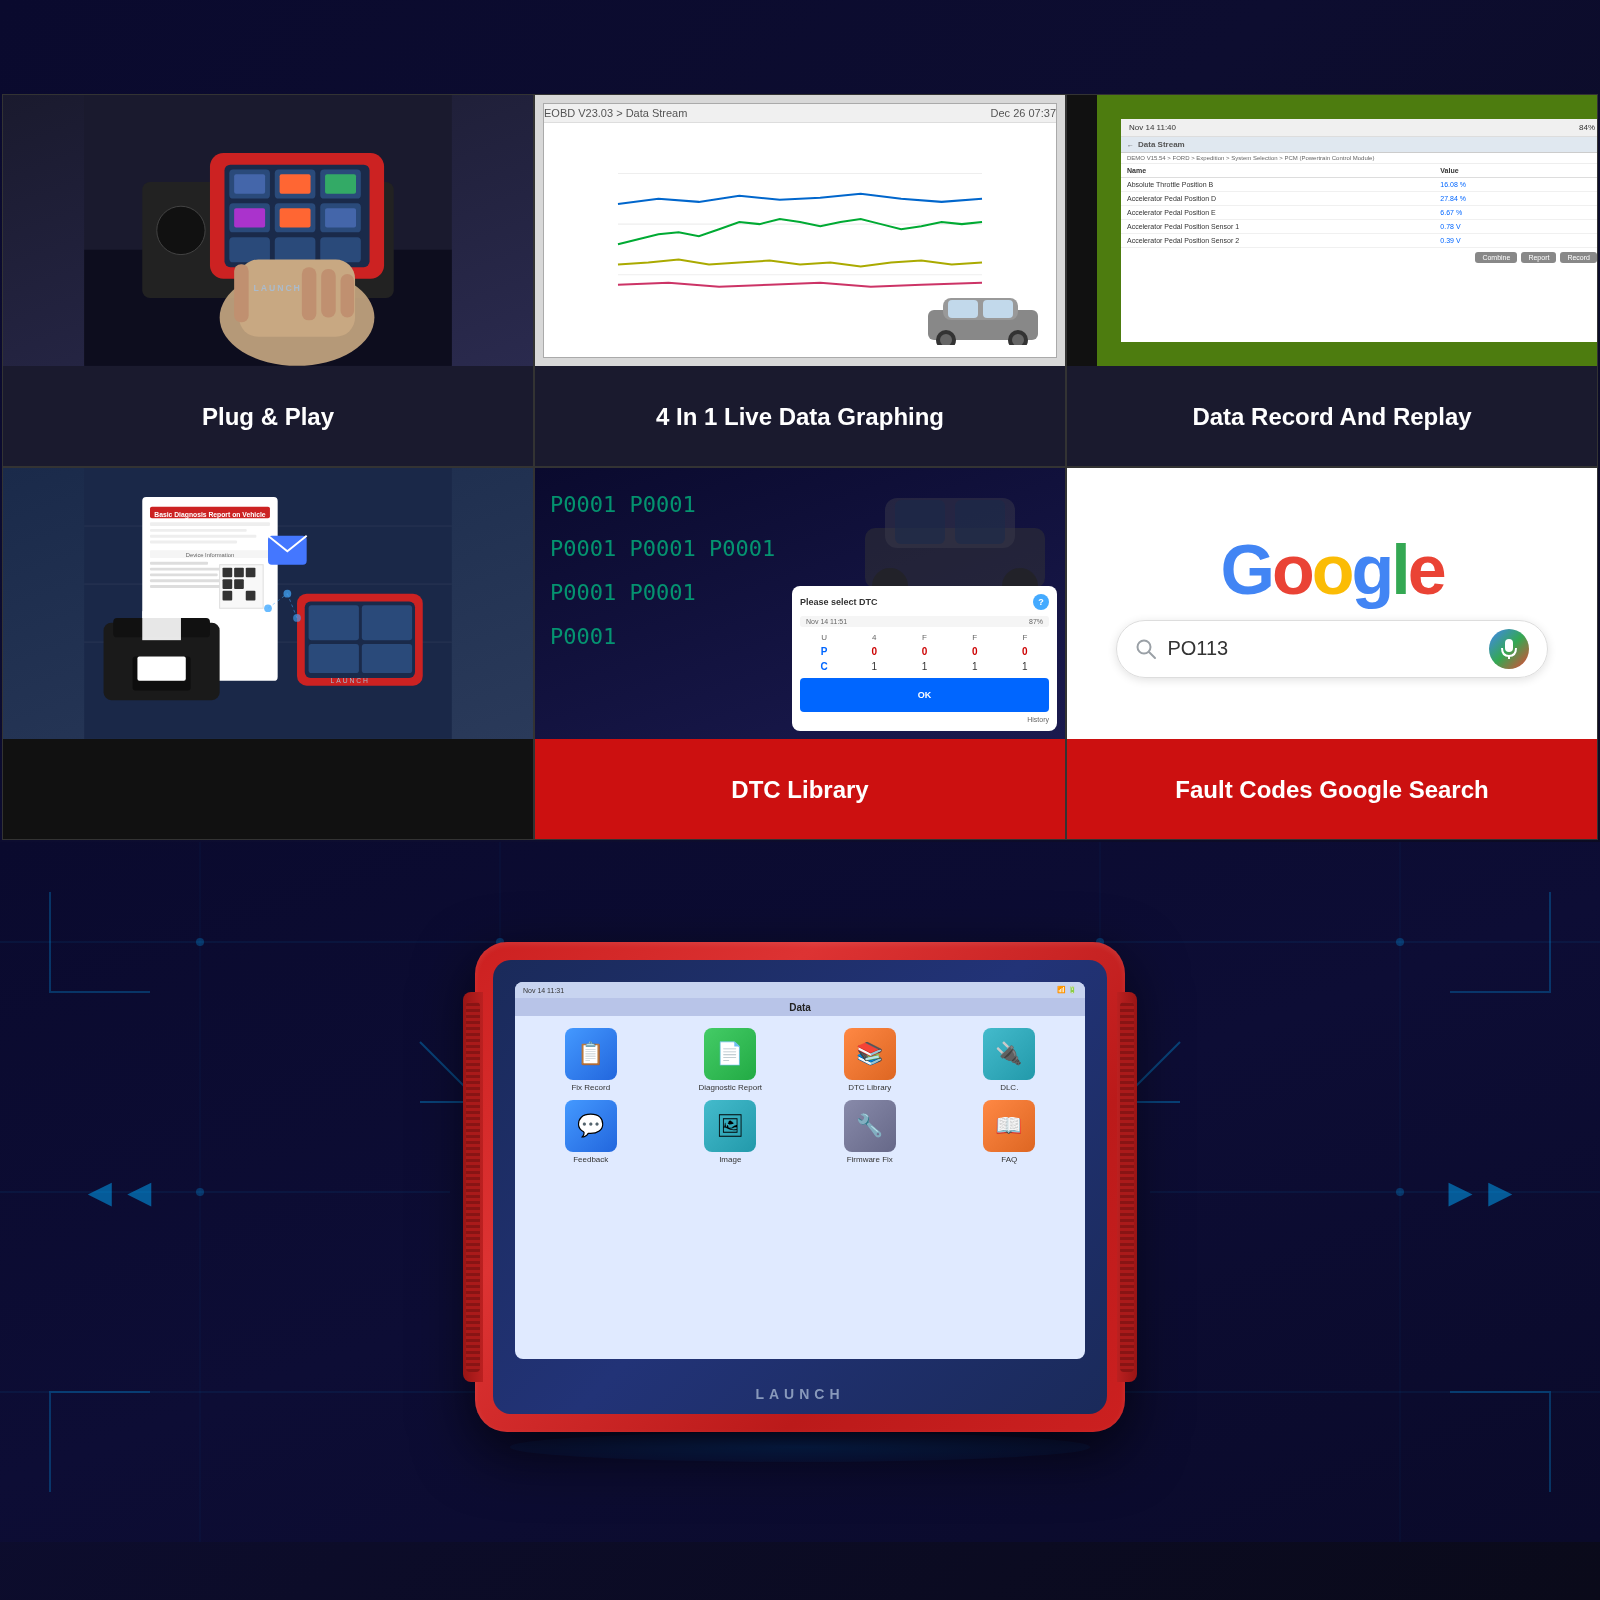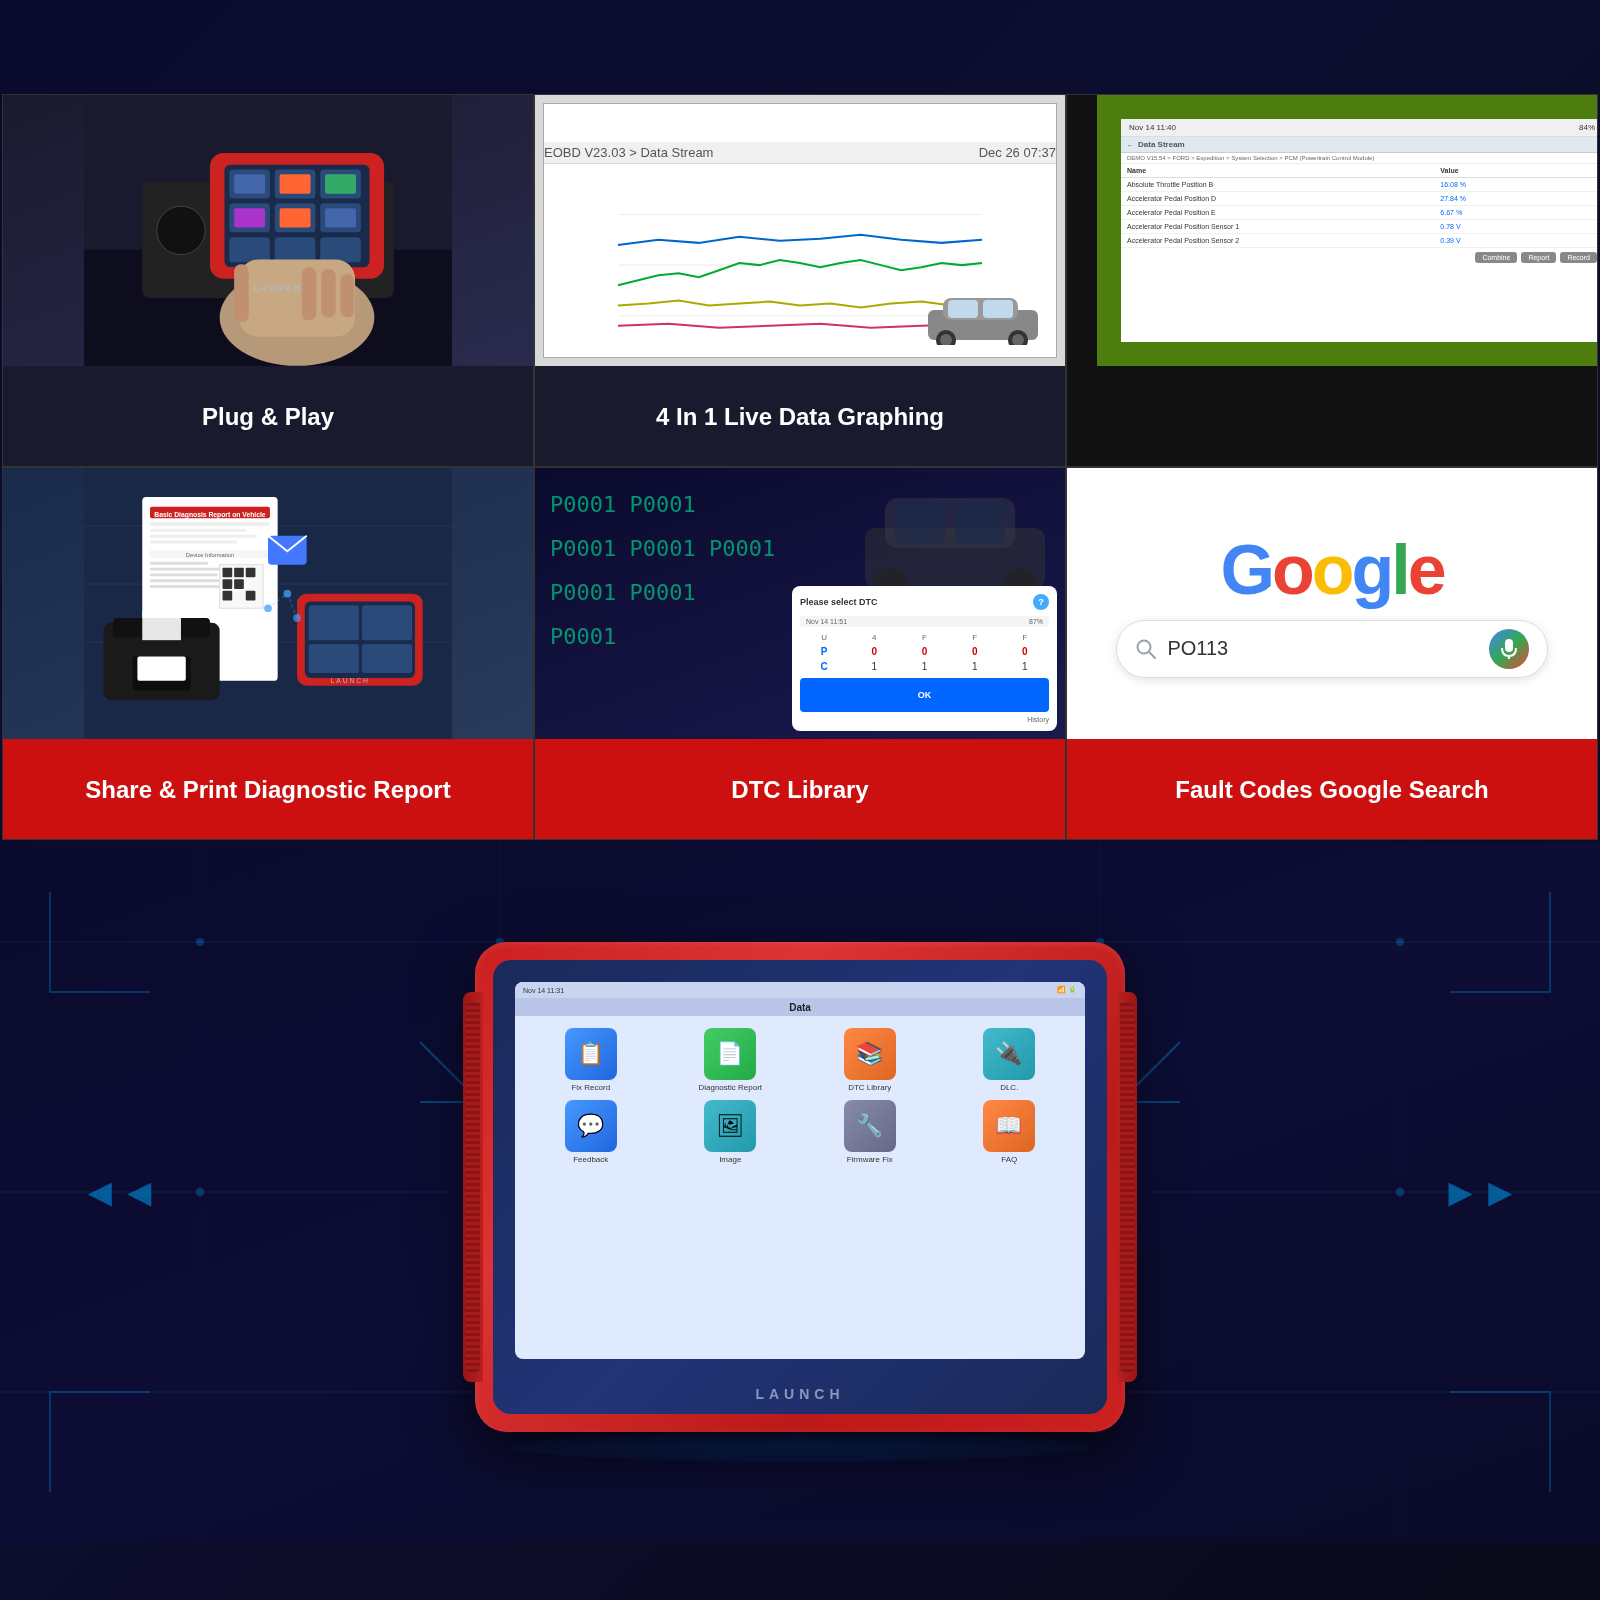--- a/index.html
+++ b/index.html
@@ -248,21 +248,21 @@
       </div>
       <div class="feature-label-bar dark-bg">
         <span class="feature-label-text">Plug &amp; Play</span>
       </div>
     </div>
 
     <div class="feature-cell cell-live-data">
       <div class="feature-image-area" style="background:#d8d8d8; padding:8px;">
         <div style="background:white; width:100%; height:100%; border:1px solid #aaa; overflow:hidden; position:relative;">
           
-          <div style="background:#f0f0f0; padding:3px 0; font-size:13px; color:#555; border-bottom:1px solid #ddd; display:flex; justify-content:space-between;margin-top:38px;">
+          <div style="background:#f0f0f0; padding:3px 0; font-size:11px; color:#555; border-bottom:1px solid #ddd; display:flex; justify-content:space-between;">
             <span>EOBD V23.03 &gt; Data Stream</span>
             <span>Dec 26  07:37</span>
           </div>
           
           <svg width="100%" height="80%" viewBox="0 0 360 200">
             <rect width="360" height="200" fill="white"></rect>
 
             <line x1="0" y1="50" x2="360" y2="50" stroke="#eee" stroke-width="1"></line>
             <line x1="0" y1="100" x2="360" y2="100" stroke="#eee" stroke-width="1"></line>
             <line x1="0" y1="150" x2="360" y2="150" stroke="#eee" stroke-width="1"></line>
@@ -331,20 +331,23 @@
             <span>Accelerator Pedal Position Sensor 2</span>
             <span style="color:#0066ff;">0.39 V</span>
           </div>
           <div style="display:flex; gap:4px; padding:4px 6px; justify-content:flex-end;">
             <button style="background:#888; color:white; padding:2px 7px; border:none; border-radius:3px; font-size:7px; cursor:pointer;">Combine</button>
             <button style="background:#888; color:white; padding:2px 7px; border:none; border-radius:3px; font-size:7px; cursor:pointer;">Report</button>
             <button style="background:#888; color:white; padding:2px 7px; border:none; border-radius:3px; font-size:7px; cursor:pointer;">Record</button>
           </div>
         </div>
       </div>
+      <div class="feature-label-bar dark-bg">
+        <span class="feature-label-text">Data Record And Replay</span>
+      </div>
     </div>
 
     <div class="feature-cell cell-share-print">
       <div class="feature-image-area" style="background:linear-gradient(160deg, #1a2a4a, #2a3a5a); position:relative; display:flex; align-items:center; justify-content:center;">
         <svg width="100%" height="100%" viewBox="0 0 380 280">
           <rect width="380" height="280" fill="#1a2848"></rect>
 
           <line x1="0" y1="60" x2="380" y2="60" stroke="#ffffff11" stroke-width="1"></line>
           <line x1="0" y1="120" x2="380" y2="120" stroke="#ffffff11" stroke-width="1"></line>
           <line x1="0" y1="180" x2="380" y2="180" stroke="#ffffff11" stroke-width="1"></line>
@@ -391,23 +394,20 @@
           <circle cx="190" cy="145" r="4" fill="#4af" opacity="0.8"></circle>
           <circle cx="210" cy="130" r="4" fill="#4af" opacity="0.7"></circle>
           <circle cx="220" cy="155" r="4" fill="#4af" opacity="0.6"></circle>
           <line x1="190" y1="145" x2="210" y2="130" stroke="#4af" stroke-width="1" opacity="0.5" stroke-dasharray="3,3"></line>
           <line x1="210" y1="130" x2="220" y2="155" stroke="#4af" stroke-width="1" opacity="0.5" stroke-dasharray="3,3"></line>
 
           <rect x="190" y="70" width="40" height="30" fill="#4477ff" rx="4"></rect>
           <polyline points="190,70 210,86 230,70" fill="none" stroke="white" stroke-width="2"></polyline>
         </svg>
       </div>
-      <div class="feature-label-bar red-bg">
-        <span class="feature-label-text">Share &amp; Print Diagnostic Report</span>
-      </div>
     </div>
 
     <div class="feature-cell cell-dtc">
       <div class="feature-image-area" style="background:linear-gradient(160deg, #0a0a2e, #1a1a4e); position:relative; overflow:hidden;">
 
         <div style="position:absolute; top:15px; left:15px; color:#00cc88; font-family:monospace; font-size:22px; line-height:2; opacity:0.7; pointer-events:none;">
           <div>P0001  P0001</div>
           <div>P0001  P0001  P0001</div>
           <div>P0001  P0001</div>
           <div>P0001</div>

